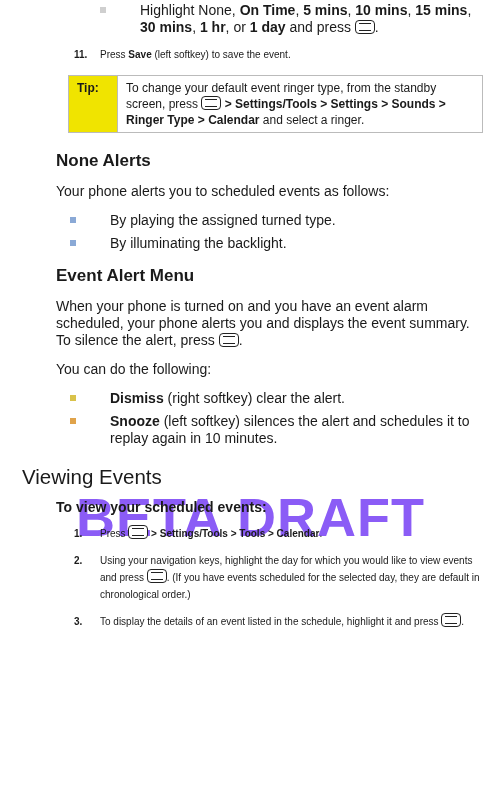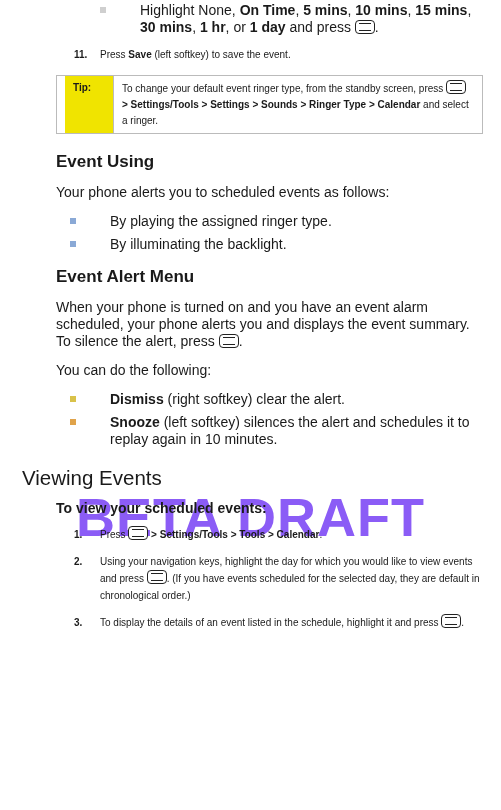--- a/index.html
+++ b/index.html
@@ -69,24 +69,23 @@
   }
   .step-num {
     font-weight: 700;
     width: 26px;
     flex: 0 0 auto;
   }
 
   .tipbox {
     display: flex;
     border: 1px solid #bbb;
-    margin: 12px 0 18px 0;
-    font-size: 10px;
+    margin: 12px 0 18px 12px;
+    font-size: 12px;
     line-height: 16px;
-    padding-left: 8px;
   }
   .tipbox .tiplabel {
     background: #f0e400;
     font-weight: 700;
     padding: 4px 8px;
     width: 32px;
     flex: 0 0 auto;
     border-right: 1px solid #bbb;
   }
   .tipbox .tipbody {
@@ -163,26 +162,26 @@
       </span>
     </div>
 
     <div class="tipbox">
       <div class="tiplabel">Tip:</div>
       <div class="tipbody">
         <span>To change your default event ringer type, from the standby screen, press </span><span class="icon-key"></span><b> &gt; Settings/Tools &gt; Settings &gt; Sounds &gt; Ringer Type &gt; Calendar</b><span> and select a ringer.</span>
       </div>
     </div>
 
-    <h2 class="section">Event Using</h2>
+    <h2 class="section">None Alerts</h2>
     <p class="para">Your phone alerts you to scheduled events as follows:</p>
 
     <div class="bullet-line" style="margin-left:14px">
       <span class="bullet-sq blue"></span>
-      <span class="bullet-text">By playing the assigned ringer type.</span>
+      <span class="bullet-text">By playing the assigned turned type.</span>
     </div>
     <div class="bullet-line" style="margin-left:14px">
       <span class="bullet-sq blue"></span>
       <span class="bullet-text">By illuminating the backlight.</span>
     </div>
 
     <h2 class="section">Event Alert Menu</h2>
     <p class="para">
       <span>When your phone is turned on and you have an event alarm scheduled, your phone alerts you and displays the event summary. To silence the alert, press </span><span class="icon-key"></span><span>.</span>
     </p>

